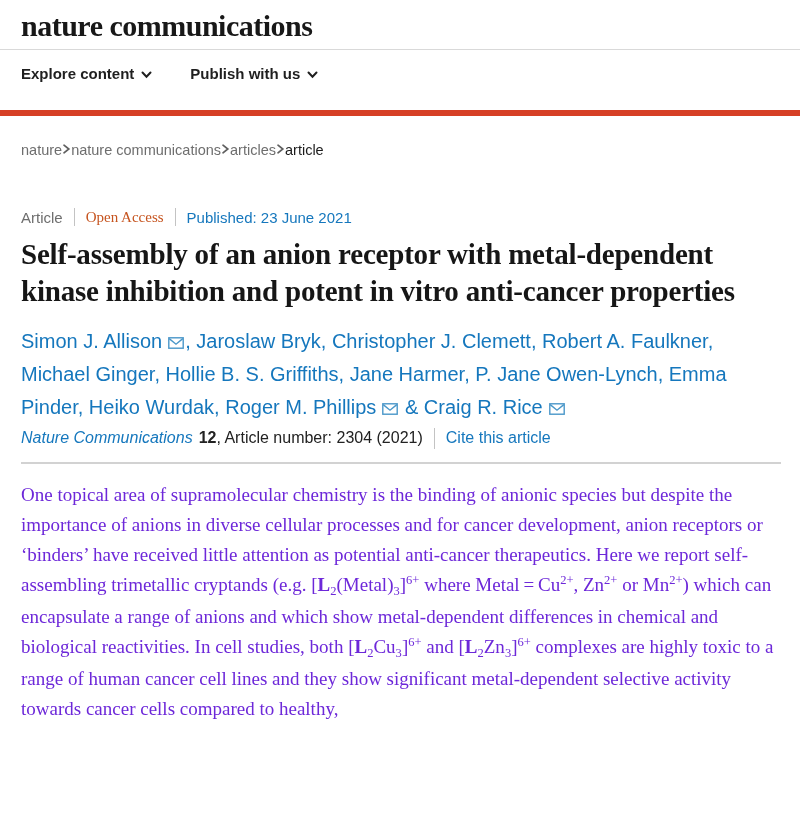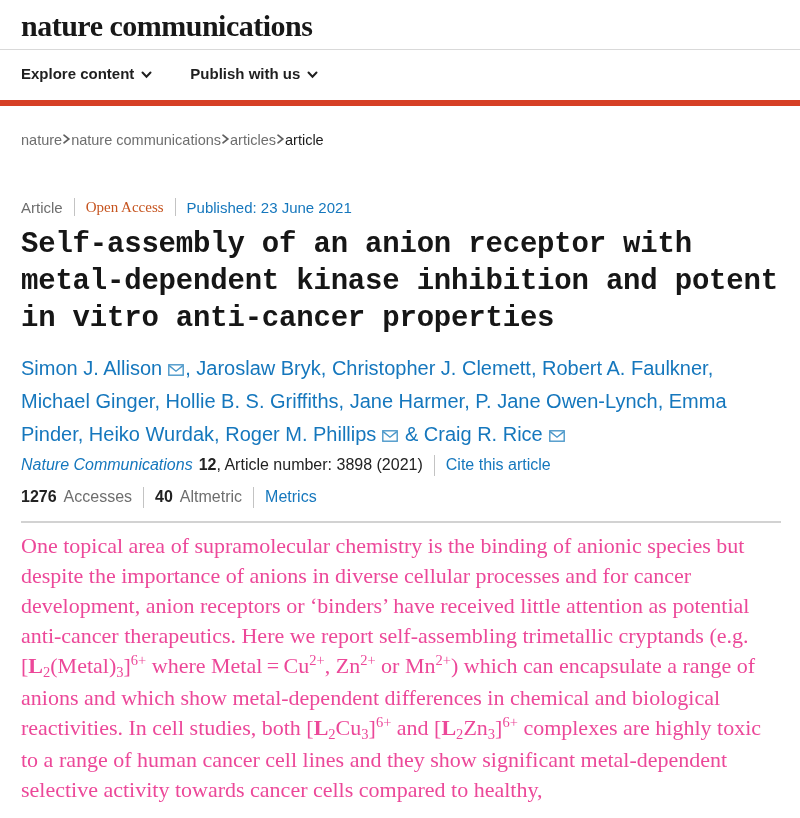--- a/index.html
+++ b/index.html
@@ -17,42 +17,42 @@
     color:var(--text-dark);
   }
   
   .logo-row{padding:9px 21px 6px;}
   .logo{
     font-family:"Liberation Serif", serif;
     font-weight:700; font-size:30px; letter-spacing:-0.5px;
     color:#181818; text-decoration:none; cursor:pointer;
   }
   .header-hairline{border-top:1px solid #d9d9d9;}
-  .main-nav{display:flex; gap:38px; padding:15px 21px 18px; align-items:center;}
+  .main-nav{display:flex; gap:38px; padding:15px 21px 28px; align-items:center;}
   .nav-item{
     display:flex; align-items:center; gap:7px;
     font-size:15px; font-weight:700; color:#1f1f1f; cursor:pointer;
   }
   .red-bar{height:6px; background:var(--brand-red);}
   
   .content{padding:0 19px 0 21px;}
   
   .breadcrumb{margin-top:26px; display:flex; align-items:center; font-size:14.5px; color:var(--text-gray);}
   .breadcrumb .crumb{color:var(--text-gray); text-decoration:none; cursor:pointer;}
   .breadcrumb .current{color:#1c1c1c;}
   
   .meta-line{margin-top:50px; font-size:15px; color:var(--text-gray); display:flex; align-items:center;}
   .vsep{display:inline-block; width:1px; background:#c3c3c3; margin:0 11px;}
   .vsep.h18{height:18px;} .vsep.h21{height:21px;}
   .oa{color:var(--open-access);font-family:Liberation Serif, serif;}
   .pub{color:var(--link-blue);}
   
   h1.article-title{
     margin-top:10px;
-    font-family:Liberation Mono, monospace;
+    font-family:Liberation Serif, serif;
     font-weight:700; font-size:29px; line-height:37px;
     color:#161616; letter-spacing:-0.2px; max-width:762px;
   }
   
   .authors{margin-top:15px; font-size:20px; line-height:33px; color:var(--link-blue); max-width:762px;}
   .author-link{color:var(--link-blue); text-decoration:none; cursor:pointer;}
   .author-sep{color:var(--link-blue);}
   .email-icon{margin:0 1px 0 6px; vertical-align:-1px; cursor:pointer;}
   
   .citation{margin-top:2px; font-size:16px; line-height:24px; color:#222; display:flex; align-items:center; flex-wrap:wrap;}
@@ -64,23 +64,23 @@
   .count{font-weight:700; color:#222; margin-right:7px;}
   .mlabel{color:var(--text-gray);}
   
   h2.abstract-heading{
     margin-top:34px;
     font-family:"Liberation Serif", serif;
     font-weight:700; font-size:25px; line-height:31px; color:#161616;
   }
   .abstract-rule{margin-top:12px; border:none; border-top:2px solid #d2d2d2;}
   .abstract-text{
-    margin-top:8px;
+    margin-top:16px;
     font-family:"Liberation Serif", serif;
-    font-size:22px; line-height:30px; color:#ec4899; max-width:762px;
+    font-size:19px; line-height:30px; color:#6d28d9; max-width:762px;
   }
   .abstract-text .bold{font-weight:700;}
   .abstract-text .sub{font-size:0.66em; position:relative; top:0.28em;}
   .abstract-text .sup{font-size:0.66em; position:relative; top:-0.52em;}
 </style>
 </head>
 <body>
 
 <header>
   <div class="logo-row">
@@ -138,31 +138,22 @@
       </svg><span class="author-sep">, </span><a class="author-link">Jaroslaw Bryk</a><span class="author-sep">, </span><a class="author-link">Christopher J. Clemett</a><span class="author-sep">, </span><a class="author-link">Robert A. Faulkner</a><span class="author-sep">, </span><a class="author-link">Michael Ginger</a><span class="author-sep">, </span><a class="author-link">Hollie B. S. Griffiths</a><span class="author-sep">, </span><a class="author-link">Jane Harmer</a><span class="author-sep">, </span><a class="author-link">P. Jane Owen-Lynch</a><span class="author-sep">, </span><a class="author-link">Emma Pinder</a><span class="author-sep">, </span><a class="author-link">Heiko Wurdak</a><span class="author-sep">, </span><a class="author-link">Roger M. Phillips</a><svg class="email-icon" width="16" height="12" viewBox="0 0 16 12">
         <rect x="0.8" y="0.8" width="14.4" height="10.4" fill="none" stroke="#4a97c9" stroke-width="1.4"></rect>
         <path d="M1.2 1.6 L8 7.2 L14.8 1.6" fill="none" stroke="#4a97c9" stroke-width="1.4"></path>
       </svg><span class="author-sep"> &amp; </span><a class="author-link">Craig R. Rice</a><svg class="email-icon" width="16" height="12" viewBox="0 0 16 12">
         <rect x="0.8" y="0.8" width="14.4" height="10.4" fill="none" stroke="#4a97c9" stroke-width="1.4"></rect>
         <path d="M1.2 1.6 L8 7.2 L14.8 1.6" fill="none" stroke="#4a97c9" stroke-width="1.4"></path>
       </svg></p>
 
   <div class="citation">
     <a class="journal-link">Nature Communications</a>
-    <span class="vol">12</span><span>, Article number:</span>&nbsp;<span>3898</span>&nbsp;<span>(2021)</span>
+    <span class="vol">12</span><span>, Article number:</span>&nbsp;<span>2304</span>&nbsp;<span>(2021)</span>
     <span class="vsep h21"></span>
     <a class="cite-link">Cite this article</a>
   </div>
 
-  <div class="metrics">
-    <span class="count">1276</span>
-    <span class="mlabel">Accesses</span>
-    <span class="vsep h21"></span>
-    <span class="count">40</span>
-    <span class="mlabel">Altmetric</span>
-    <span class="vsep h21"></span>
-    <a class="metrics-link">Metrics</a>
-  </div>
 
   <hr class="abstract-rule">
   <p class="abstract-text" id="abstract-text"><span>One topical area of supramolecular chemistry is the binding of anionic species but despite the importance of anions in diverse cellular processes and for cancer development, anion receptors or ‘binders’ have received little attention as potential anti-cancer therapeutics. Here we report self-assembling trimetallic cryptands (e.g. [</span><span class="bold">L</span><span class="sub">2</span><span>(Metal)</span><span class="sub">3</span><span>]</span><span class="sup">6+</span><span> where Metal = Cu</span><span class="sup">2+</span><span>, Zn</span><span class="sup">2+</span><span> or Mn</span><span class="sup">2+</span><span>) which can encapsulate a range of anions and which show metal-dependent differences in chemical and biological reactivities. In cell studies, both [</span><span class="bold">L</span><span class="sub">2</span><span>Cu</span><span class="sub">3</span><span>]</span><span class="sup">6+</span><span> and [</span><span class="bold">L</span><span class="sub">2</span><span>Zn</span><span class="sub">3</span><span>]</span><span class="sup">6+</span><span> complexes are highly toxic to a range of human cancer cell lines and they show significant metal-dependent selective activity towards cancer cells compared to healthy,</span></p>
 
 </main>
 
 </body></html>

